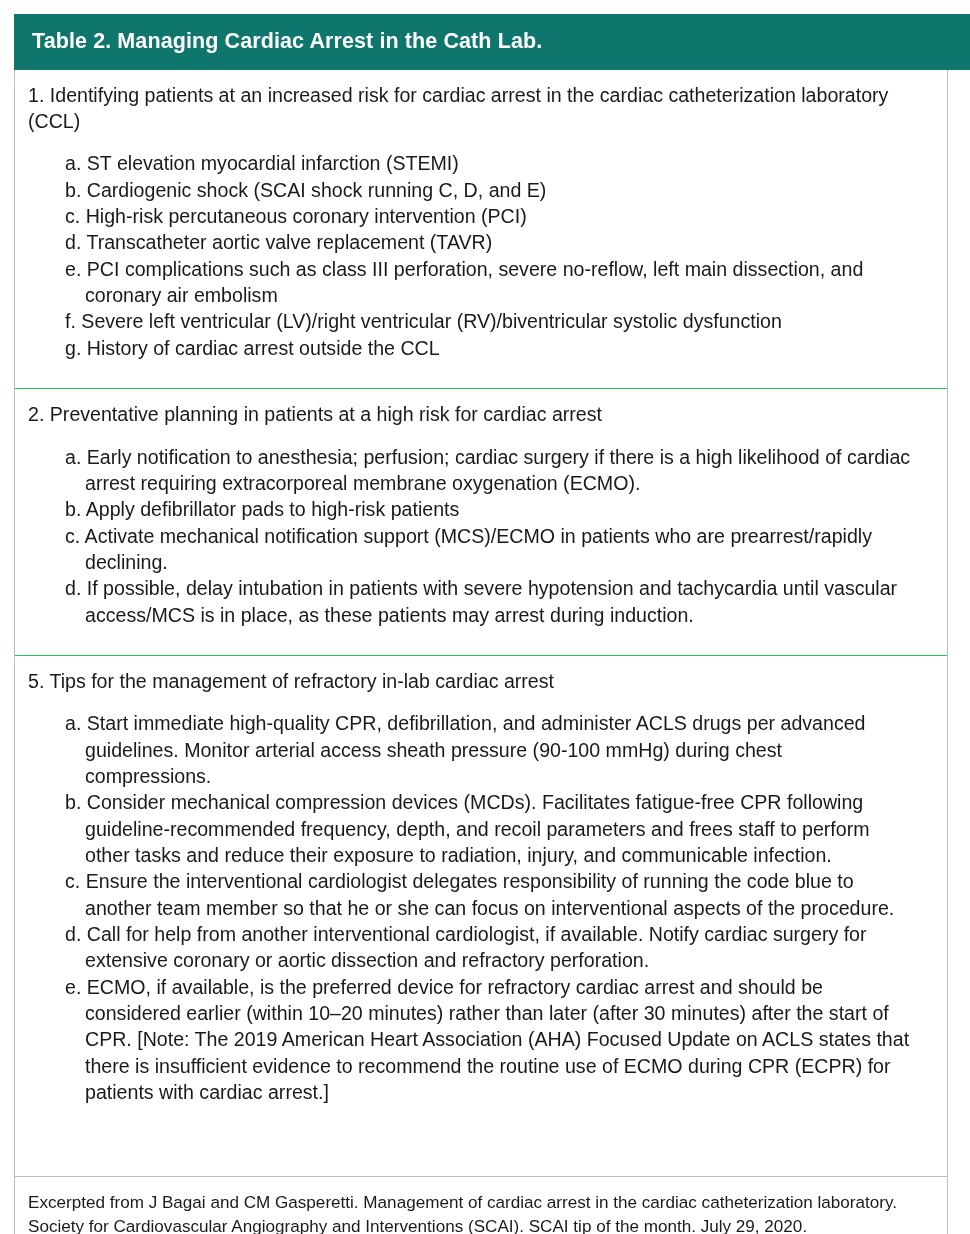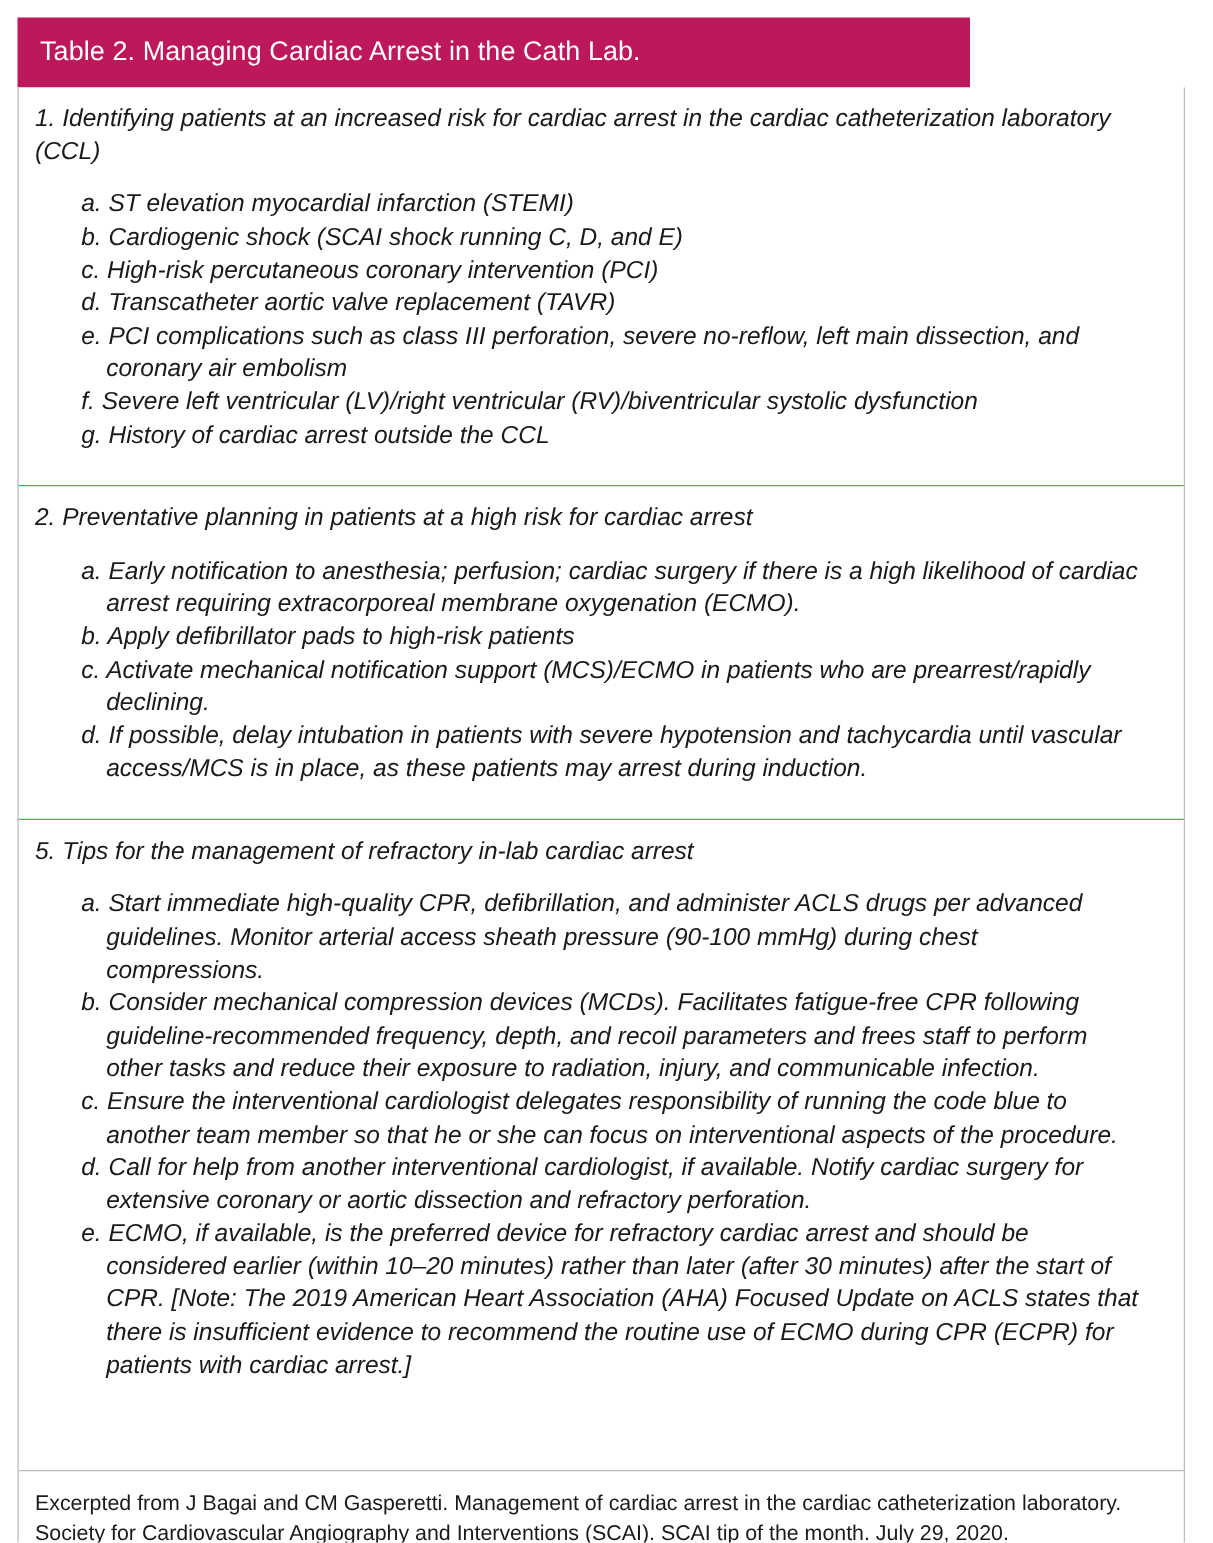--- a/index.html
+++ b/index.html
@@ -17,44 +17,43 @@
 
   .table-card {
     position: relative;
     width: 934px;
     margin: 0 0 0 14px;
     padding-top: 14px;
     box-sizing: border-box;
   }
 
   .table-header {
-    background: #be185d;
+    background: #0f766e;
     color: #ffffff;
     font-size: 21.5px;
-    font-weight: normal;
+    font-weight: bold;
     letter-spacing: 0.1px;
     padding: 15px 0 16px 18px;
     box-sizing: border-box;
-    width: 762px;
+    width: 956px;
     line-height: 1.15;
   }
 
   .table-body {
     border-left: 1px solid #b9bcc2;
     border-right: 1px solid #b9bcc2;
     border-bottom: 1px solid #b9bcc2;
     box-sizing: border-box;
     width: 934px;
     background: #ffffff;
   }
 
   .section {
     padding: 12px 14px 11px 13px;
     box-sizing: border-box;
-    font-style: italic;
   }
   .section + .section {
     border-top: 1px solid #22c55e;
   }
 
   .sec-heading {
     font-size: 19.6px;
     line-height: 1.345;
     margin: 0;
     padding: 0 8px 0 0;

